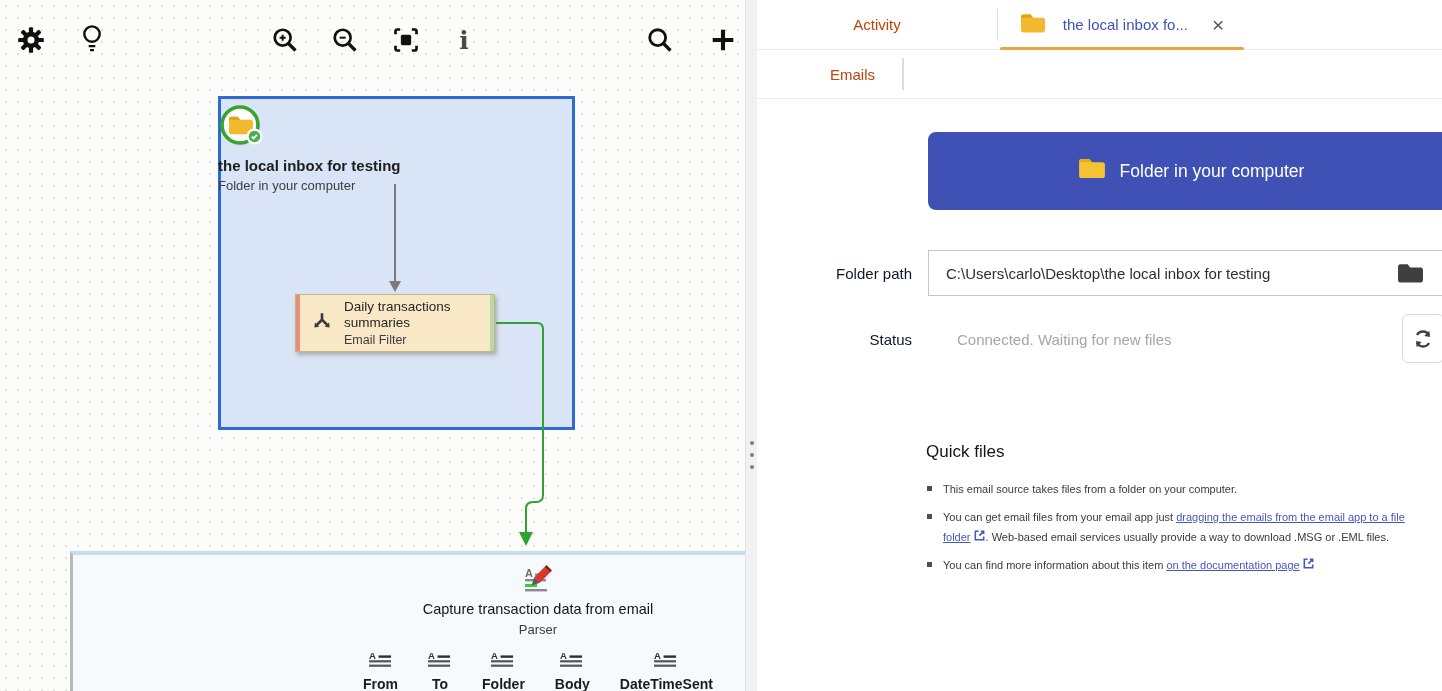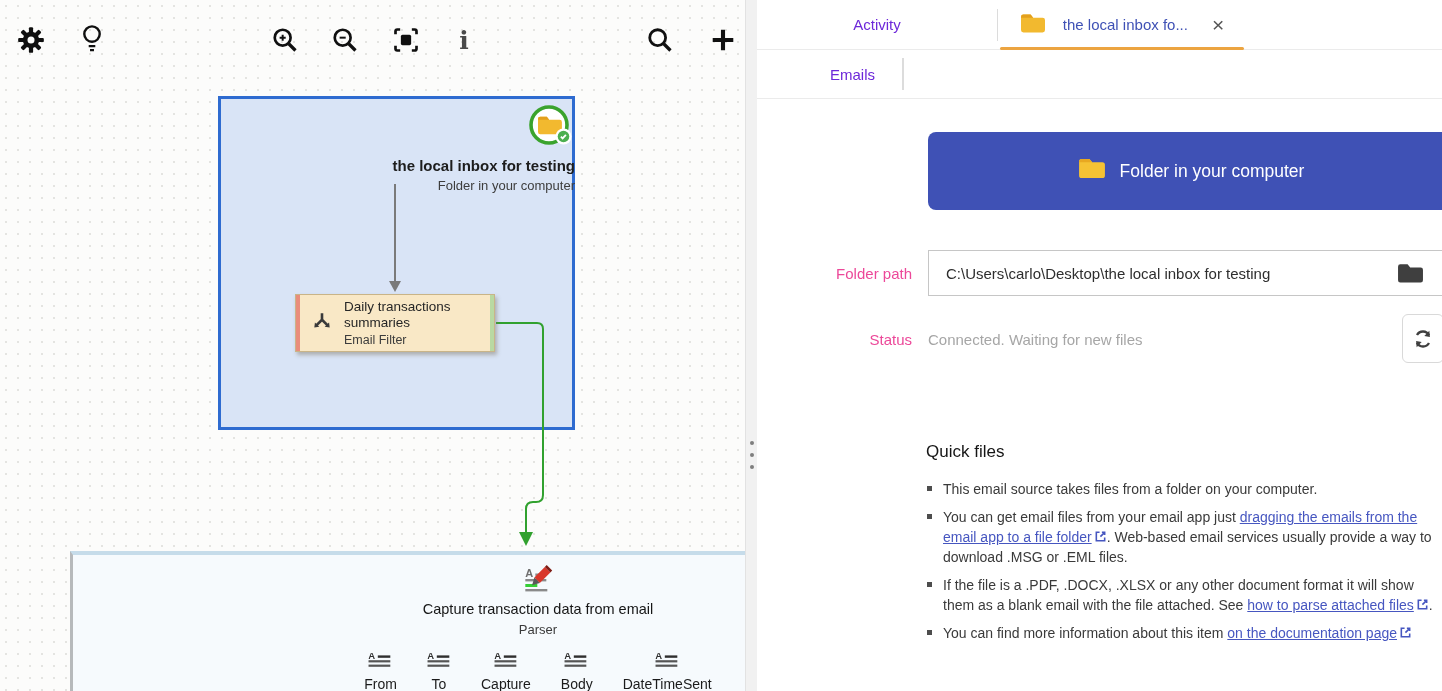--- a/index.html
+++ b/index.html
@@ -20,21 +20,21 @@
   }
   .tool { position:absolute; width:32px; height:32px; display:flex; align-items:center; justify-content:center; cursor:pointer; }
   .info-glyph { font-family:"DejaVu Serif",serif; font-weight:bold; font-size:25px; color:#4a4a4a; line-height:1; }
 
   .group-box {
     position:absolute; left:218px; top:96px; width:357px; height:334px;
     background:#d9e4f6; border:3px solid #2e6bd0; z-index:1;
   }
   .overlay { position:absolute; left:0; top:0; z-index:2; pointer-events:none; }
 
-  .source-node { position:absolute; left:218px; top:103px; width:357px; display:flex; flex-direction:column; align-items:flex-end; z-index:3; }
+  .source-node { position:absolute; left:218px; top:103px; width:357px; display:flex; flex-direction:column; align-items:flex-start; z-index:3; }
   .source-node .n-title { font-size:15px; font-weight:bold; color:#1d1d1d; margin-top:4px; }
   .source-node .n-sub   { font-size:13px; color:#3d3d3d; margin-top:4px; }
 
   .filter-node {
     position:absolute; left:295px; top:294px; width:200px; height:58px; z-index:3;
     background:#f9e8c6; border:1px solid #c9b488; box-shadow:2px 3px 4px rgba(120,110,90,.45);
     display:flex; align-items:center;
   }
   .strip-l { position:absolute; left:0; top:0; bottom:0; width:4px; background:#e98d7b; }
   .strip-r { position:absolute; right:0; top:0; bottom:0; width:4px; background:#b9d9a2; }
@@ -45,72 +45,72 @@
 
   .parser-box {
     position:absolute; left:70px; top:551px; width:700px; height:160px; z-index:3;
     background:#f6fafd; border-top:4px solid #c6dcea; border-left:3px solid #b6b9bb;
   }
   .parser-content { position:absolute; left:465px; top:9px; transform:translateX(-50%); display:flex; flex-direction:column; align-items:center; white-space:nowrap; }
   .parser-content .n-title { font-size:14.5px; font-weight:normal; color:#161616; margin-top:3px; }
   .parser-content .n-sub   { font-size:13px; color:#3a3a3a; margin-top:5px; }
   .fields { display:flex; gap:30px; margin-top:13px; align-items:flex-end; }
   .field  { display:flex; flex-direction:column; align-items:center; gap:3px; }
-  .field-label { font-size:14px; font-weight:normal; color:#1b1b1b; }
+  .field-label { font-size:14px; font-weight:bold; color:#1b1b1b; }
 
   
   .divider { flex:0 0 11px; background:#f1f1f1; position:relative; cursor:col-resize; }
   .divider .dots { position:absolute; top:441px; left:50%; transform:translateX(-50%); display:flex; flex-direction:column; gap:8px; }
   .divider .dots i { width:4px; height:4px; border-radius:50%; background:#7e7e7e; display:block; }
 
   
   .panel { flex:1; display:flex; flex-direction:column; min-width:0; background:#fff; }
   .tabrow { display:flex; align-items:stretch; border-bottom:1px solid #ebebeb; }
   .tabrow1 { height:50px; }
   .tabrow2 { height:49px; }
   .vsep { width:1px; background:#dcdcdc; align-self:center; height:32px; }
-  .tab { display:flex; align-items:center; justify-content:center; font-size:15px; color:#6d28d9; cursor:pointer; position:relative; }
+  .tab { display:flex; align-items:center; justify-content:center; font-size:15px; color:#c2410c; cursor:pointer; position:relative; }
   .tab.active { color:#3f51b5; }
   .tab .underline { position:absolute; left:2px; right:2px; bottom:-1px; height:3px; background:#eca440; border-radius:2px; }
   .tab-activity { width:240px; }
   .tab-item { width:248px; gap:17px;text-align:center; }
   .tab-item .close { font-size:21px; color:#555; margin-left:7px; line-height:1; cursor:pointer; }
   .tab-emails { width:145px;padding-left:46px; }
   .tab-settings { width:151px; }
 
   .content { flex:1; position:relative; }
 
   .src-btn {
     margin:33px -12px 0 171px; height:78px; background:#3f51b5; border-radius:8px;
     display:flex; align-items:center; justify-content:center; gap:14px;
     color:#fff; font-size:17.5px; cursor:pointer; border:none;
   }
 
   .form-row { display:flex; align-items:center; margin:40px 0 0 0; position:relative; }
-  .form-label { flex:0 0 155px; text-align:right; font-size:15px; color:#ec4899; }
+  .form-label { flex:0 0 155px; text-align:right; font-size:15px; color:#0f172a; }
   .input-wrap { flex:1; position:relative; margin-left:16px; margin-right:-8px; }
   .input-wrap input {
     width:100%; height:46px; border:1px solid #c6c6c6; background:#fff;
     padding:0 52px 0 17px; font-size:15px; color:#2e2e2e;
     font-family:"Liberation Sans","DejaVu Sans",sans-serif; outline:none;
   }
   .browse-icon { position:absolute; right:26px; top:13px; cursor:pointer; display:flex; }
 
-  .status-row { margin-top:32px; height:22px; }
+  .status-row { margin-top:32px; height:22px;gap:29px; }
   .status-value { margin-left:16px; font-size:15px; color:#a6a6a6; }
   .refresh-btn {
     position:absolute; right:-2px; top:-14px; width:42px; height:49px;
     border:1px solid #d9d9d9; border-radius:6px; background:#fff;
     display:flex; align-items:center; justify-content:center; cursor:pointer;
   }
 
   .tips { margin:92px 8px 0 169px; }
   .tips h3 { margin:0; font-size:17px; font-weight:normal; color:#161616; }
   .tips ul { margin:17px 0 0 0; padding-left:17px; list-style:none; }
-  .tips li { position:relative; font-size:14px; line-height:20px; color:#3a3a3a; margin-bottom:8px; }
+  .tips li { position:relative; font-size:11px; line-height:20px; color:#3a3a3a; margin-bottom:8px; }
   .tips li::before { content:""; position:absolute; left:-16px; top:7px; width:5px; height:5px; background:#4d4d4d; }
   .tips a { color:#4656c0; text-decoration:underline; cursor:pointer; }
   .ext { vertical-align:-1px; margin-left:2px; }
 </style>
 </head>
 <body>
 
 <div class="canvas">
 
   <div class="tool" style="left:15px;top:24px;">
@@ -246,21 +246,21 @@
               </svg></span>
           <span class="field-label">To</span>
         </div>
         <div class="field">
           <span><svg width="24" height="19" viewBox="0 0 24 19">
                 <text x="0" y="8.5" font-size="9.5" font-weight="bold" fill="#2f2f2f" font-family="Liberation Sans,sans-serif">A</text>
                 <rect x="9.5" y="5.4" width="12.5" height="2.4" fill="#2f2f2f"></rect>
                 <rect x="0" y="10.2" width="22" height="2.2" fill="#555"></rect>
                 <rect x="0" y="14.6" width="22" height="2.2" fill="#555"></rect>
               </svg></span>
-          <span class="field-label">Capture</span>
+          <span class="field-label">Folder</span>
         </div>
         <div class="field">
           <span><svg width="24" height="19" viewBox="0 0 24 19">
                 <text x="0" y="8.5" font-size="9.5" font-weight="bold" fill="#2f2f2f" font-family="Liberation Sans,sans-serif">A</text>
                 <rect x="9.5" y="5.4" width="12.5" height="2.4" fill="#2f2f2f"></rect>
                 <rect x="0" y="10.2" width="22" height="2.2" fill="#555"></rect>
                 <rect x="0" y="14.6" width="22" height="2.2" fill="#555"></rect>
               </svg></span>
           <span class="field-label">Body</span>
         </div>
@@ -359,26 +359,20 @@
         <li>
           <span>This email source takes files from a folder on your computer.</span>
         </li>
         <li>
           <span>You can get email files from your email app just </span><a><span>dragging the emails from the email app to a file folder</span><svg class="ext" width="13" height="13" viewBox="0 0 14 14">
                 <path d="M6 2.5 H2.5 V11.5 H11.5 V8" fill="none" stroke="#4656c0" stroke-width="1.7"></path>
                 <path d="M8.5 2.5 H11.5 V5.5 M11.5 2.5 L6.9 7.1" fill="none" stroke="#4656c0" stroke-width="1.7"></path>
               </svg></a><span>. Web-based email services usually provide a way to download .MSG or .EML files.</span>
         </li>
         <li>
-          <span>If the file is a .PDF, .DOCX, .XLSX or any other document format it will show them as a blank email with the file attached. See </span><a><span>how to parse attached files</span><svg class="ext" width="13" height="13" viewBox="0 0 14 14">
-                <path d="M6 2.5 H2.5 V11.5 H11.5 V8" fill="none" stroke="#4656c0" stroke-width="1.7"></path>
-                <path d="M8.5 2.5 H11.5 V5.5 M11.5 2.5 L6.9 7.1" fill="none" stroke="#4656c0" stroke-width="1.7"></path>
-              </svg></a><span>.</span>
-        </li>
-        <li>
           <span>You can find more information about this item </span><a><span>on the documentation page</span><svg class="ext" width="13" height="13" viewBox="0 0 14 14">
                 <path d="M6 2.5 H2.5 V11.5 H11.5 V8" fill="none" stroke="#4656c0" stroke-width="1.7"></path>
                 <path d="M8.5 2.5 H11.5 V5.5 M11.5 2.5 L6.9 7.1" fill="none" stroke="#4656c0" stroke-width="1.7"></path>
               </svg></a><span></span>
         </li>
       </ul>
     </div>
 
   </div>
 </div>

